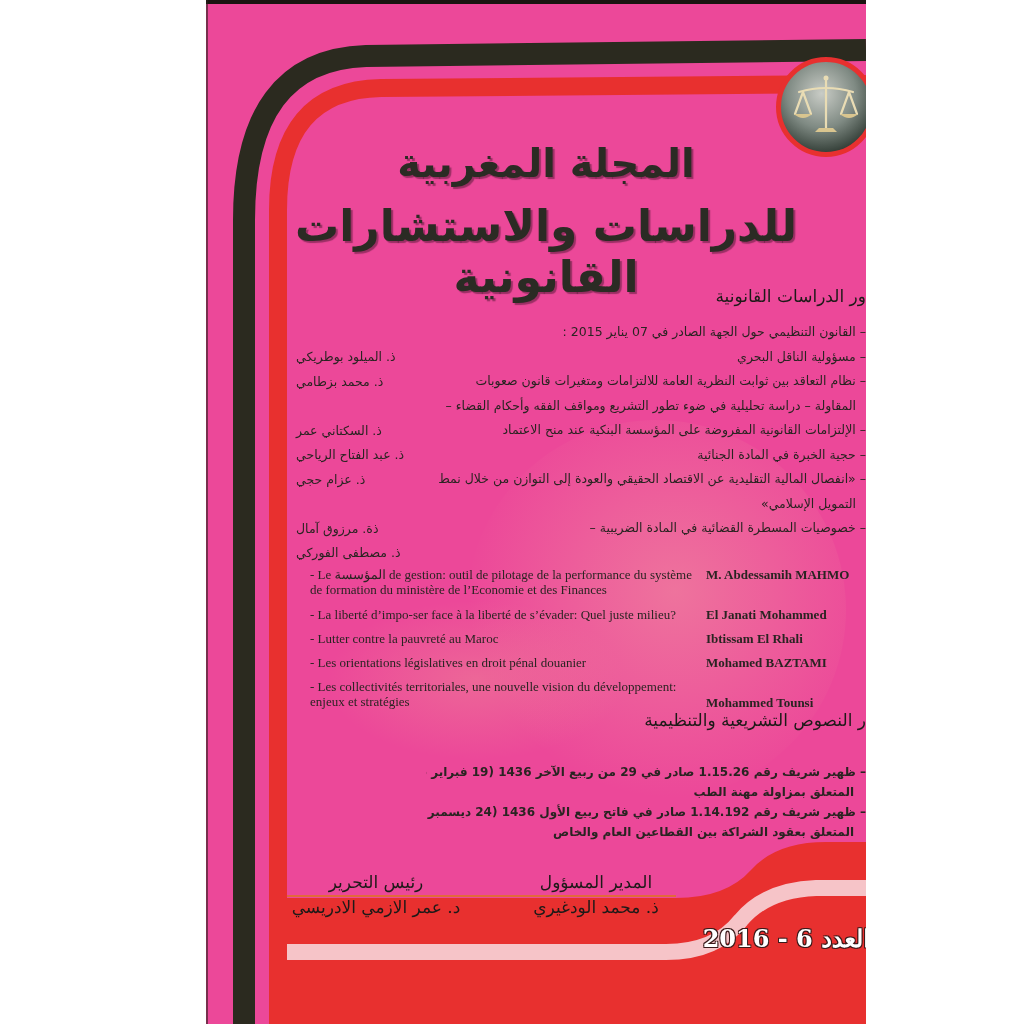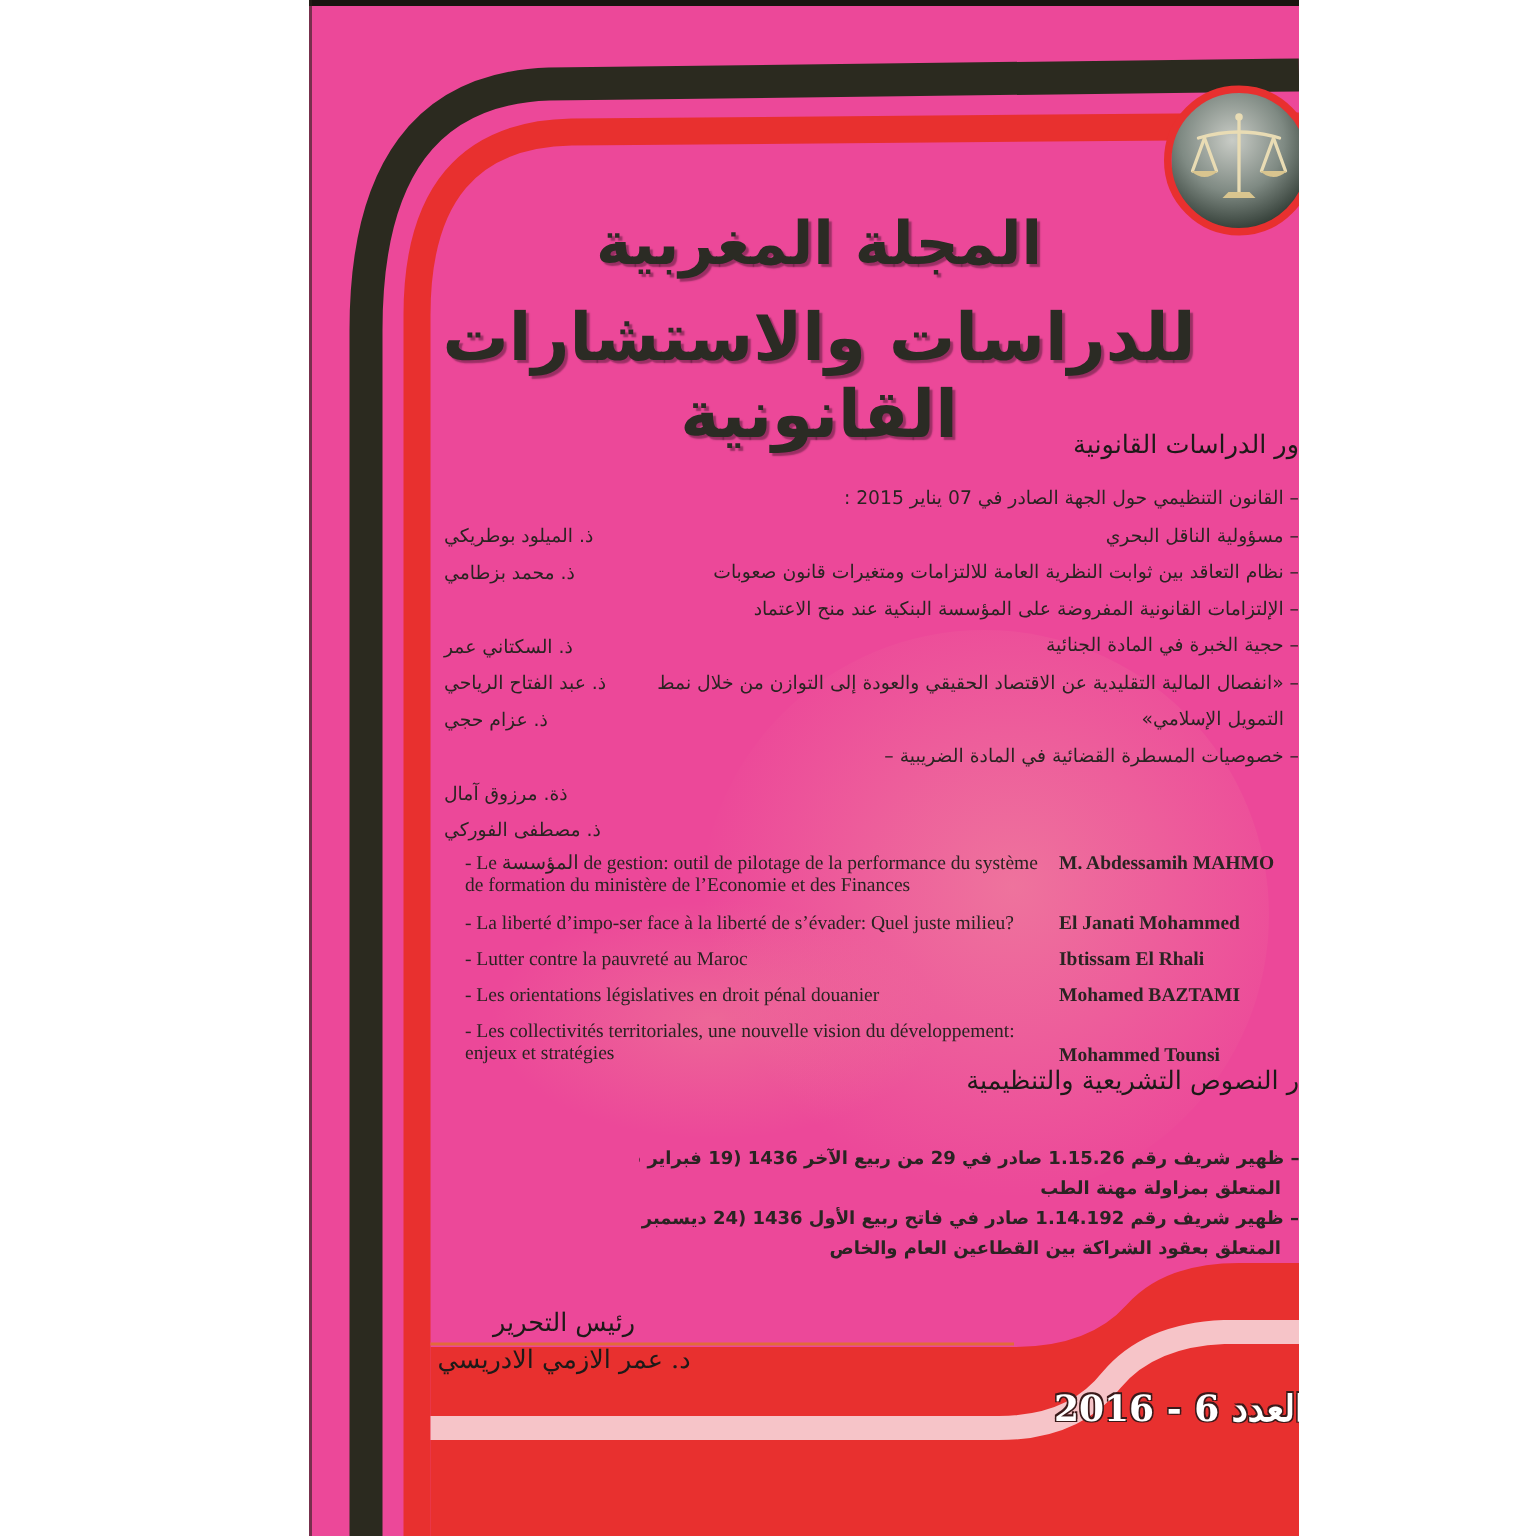--- a/index.html
+++ b/index.html
@@ -72,20 +72,21 @@
 
   <div class="title l1">المجلة المغربية</div>
   <div class="title l2">للدراسات والاستشارات القانونية</div>
 
   <div class="section-title" style="top:286px;text-align:right;">ور الدراسات القانونية</div>
 
   <div class="ar-list" style="top:320px;">
     <div class="item">– القانون التنظيمي حول الجهة الصادر في 07 يناير 2015 :</div>
     <div class="item">– مسؤولية الناقل البحري</div>
     <div class="item">– نظام التعاقد بين ثوابت النظرية العامة للالتزامات ومتغيرات قانون صعوبات</div>
+    <div class="item cont">المقاولة – دراسة تحليلية في ضوء تطور التشريع ومواقف الفقه وأحكام القضاء –</div>
     <div class="item">– الإلتزامات القانونية المفروضة على المؤسسة البنكية عند منح الاعتماد</div>
     <div class="item">– حجية الخبرة في المادة الجنائية</div>
     <div class="item">– «انفصال المالية التقليدية عن الاقتصاد الحقيقي والعودة إلى التوازن من خلال نمط</div>
     <div class="item cont">التمويل الإسلامي»</div>
     <div class="item">– خصوصيات المسطرة القضائية في المادة الضريبية –</div>
   </div>
 
   <div class="authors" style="top:345px;">
     <div>ذ. الميلود بوطريكي</div>
     <div>ذ. محمد بزطامي</div>
@@ -122,19 +123,23 @@
   </div>
 
   <div class="section-title" style="top:710px;">ر النصوص التشريعية والتنظيمية</div>
   <div class="legal-list" style="top:762px;">
     <div class="item">– ظهير شريف رقم 1.15.26 صادر في 29 من ربيع الآخر 1436 (19 فبراير 2015) بتنفيذ القانون رقم 131.13</div>
     <div class="item cont">المتعلق بمزاولة مهنة الطب</div>
     <div class="item">– ظهير شريف رقم 1.14.192 صادر في فاتح ربيع الأول 1436 (24 ديسمبر 2014) بتنفيذ القانون رقم 86.12</div>
     <div class="item cont">المتعلق بعقود الشراكة بين القطاعين العام والخاص</div>
   </div>
 
+  <div class="staff" style="left:300px; top:870px; width:180px;">
+    <div class="role">المدير المسؤول</div>
+    <div class="name">ذ. محمد الودغيري</div>
+  </div>
   <div class="staff" style="left:70px; top:870px; width:200px;">
     <div class="role">رئيس التحرير</div>
     <div class="name">د. عمر الازمي الادريسي</div>
   </div>
 
   <div class="issue">العدد 6 - 2016</div>
 </div>
 
 </body></html>

